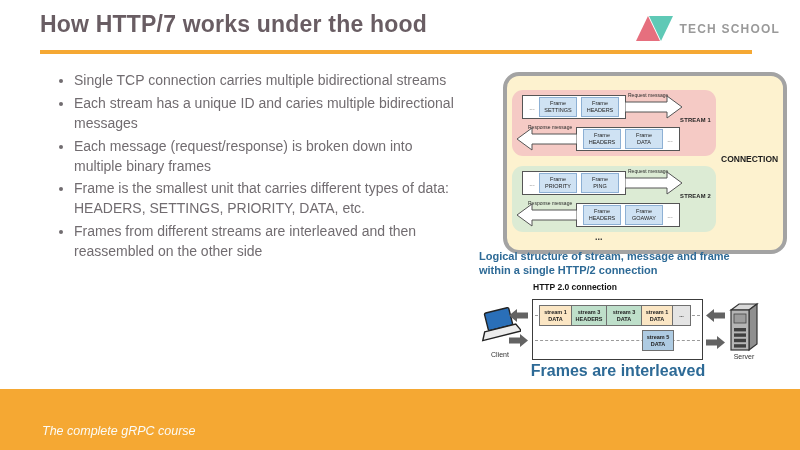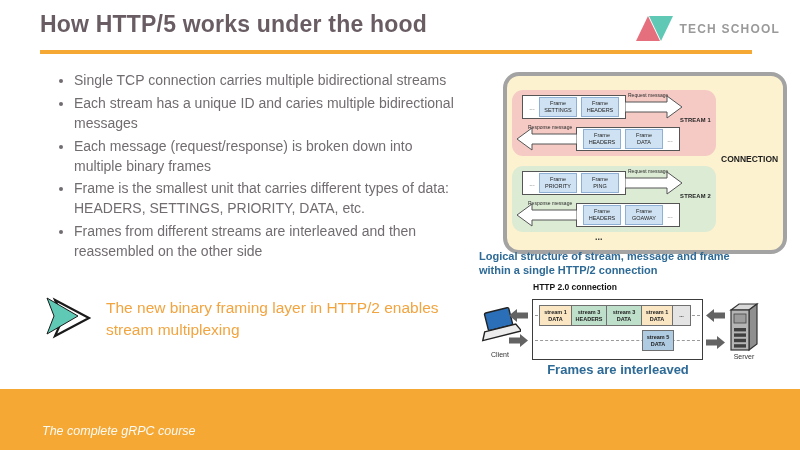--- a/index.html
+++ b/index.html
@@ -60,57 +60,50 @@
          display:flex;flex-direction:column;justify-content:center;text-align:center;
          font-size:5.5px;font-weight:bold;line-height:1.25;color:#222;}
   .fchip.tan{background:var(--frame_tan);} .fchip.green{background:var(--frame_green);}
   .fchip.gray{background:#e4e4e4;} .fchip.blue{background:var(--frame_blue2);}
   .w1{width:33px;} .w2{width:36px;} .w3{width:36px;} .w4{width:32px;} .w5{width:19px;}
   .stream5{position:absolute;left:110px;top:30px;width:32px;}
   .host-icon{position:absolute;}
   .host-label{position:absolute;font-size:7px;color:#333;text-align:center;width:44px;}
   .garrow{position:absolute;}
   .cap2{position:absolute;left:480px;width:276px;text-align:center;}
-  .cap2-title{top:362px;font-size:13px;font-weight:bold;color:var(--caption_blue);}
+  .cap2-title{top:362px;font-size:16px;font-weight:bold;color:var(--caption_blue);}
   .cap2-src{top:375px;font-size:10px;color:#8ba2b8;}
 
   
   .footer{position:absolute;left:0;top:389px;width:800px;height:61px;background:var(--accent_orange);}
   .footer-text{position:absolute;left:42px;top:35px;font-size:12.5px;font-style:italic;color:#fbfbf6;}
 </style>
 </head>
 <body>
 
 <div class="slide">
 
-  <div class="title">How HTTP/5 works under the hood</div>
+  <div class="title">How HTTP/7 works under the hood</div>
   <div class="title-rule"></div>
   <div class="logo">
     <div class="tri-up"></div>
     <div class="tri-down"></div>
     <div class="logo-text">TECH SCHOOL</div>
   </div>
 
   <div class="bullets">
     <ul>
       <li>Single TCP connection carries multiple bidirectional streams</li>
       <li>Each stream has a unique ID and caries multiple bidirectional messages</li>
       <li>Each message (request/response) is broken down into multiple binary frames</li>
       <li>Frame is the smallest unit that carries different types of data: HEADERS, SETTINGS, PRIORITY, DATA, etc.</li>
       <li>Frames from different streams are interleaved and then reassembled on the other side</li>
     </ul>
   </div>
 
-  <div class="callout">
-    <svg width="48" height="42" viewBox="0 0 48 42">
-      <polygon points="11,3 45,21 11,39 19,21" fill="#ffffff" stroke="#1a1a1a" stroke-width="2.2"></polygon>
-      <polygon points="3,1 34,19 3,37 10,19" fill="#5fc9b6" stroke="#1a1a1a" stroke-width="1"></polygon>
-    </svg>
-    <div class="callout-text">The new binary framing layer in HTTP/2 enables stream multiplexing</div>
-  </div>
 
   <div class="conn-box">
     <div class="conn-label">CONNECTION</div>
     <div class="conn-dots">...</div>
 
     <div class="stream stream1">
       <div class="stream-label">STREAM 1</div>
       <div class="msg-row row-req">
         <div class="msg-box">
           <div class="mdots">...</div>

